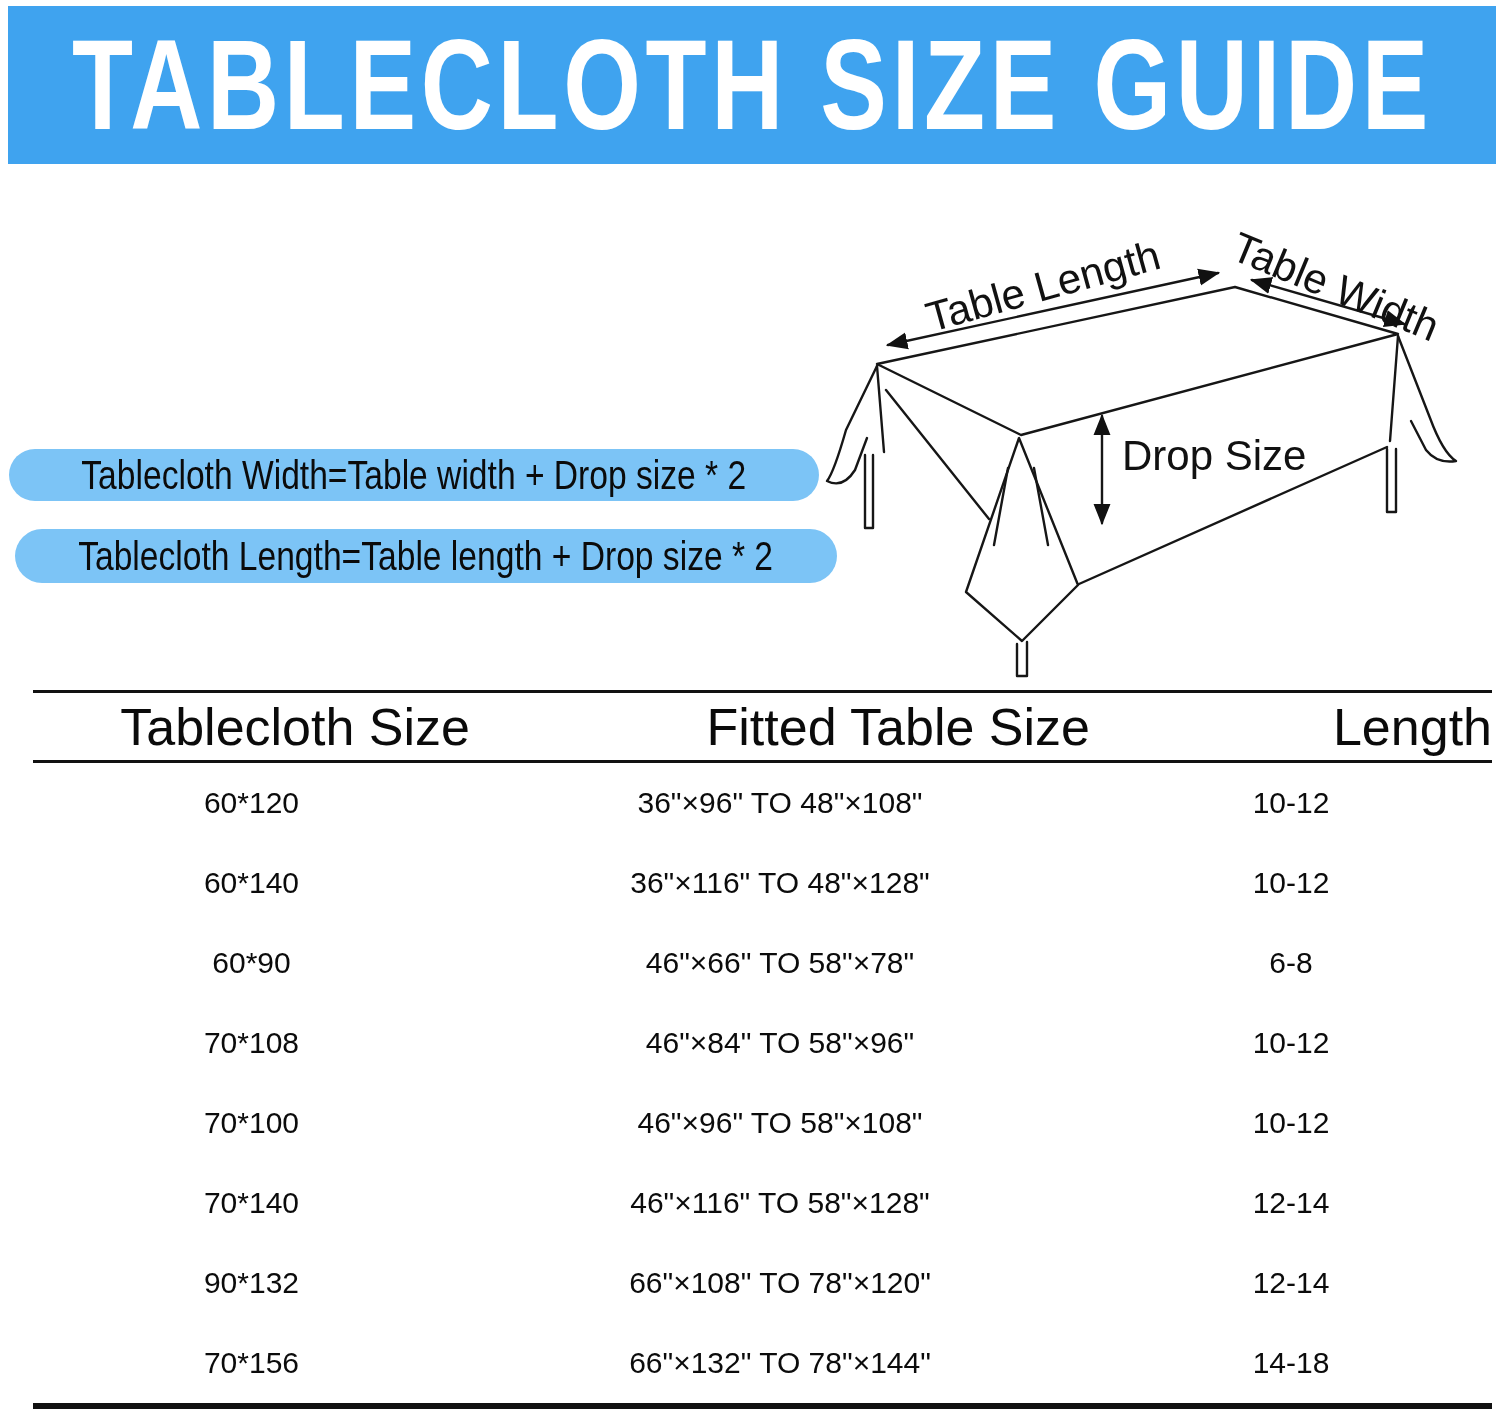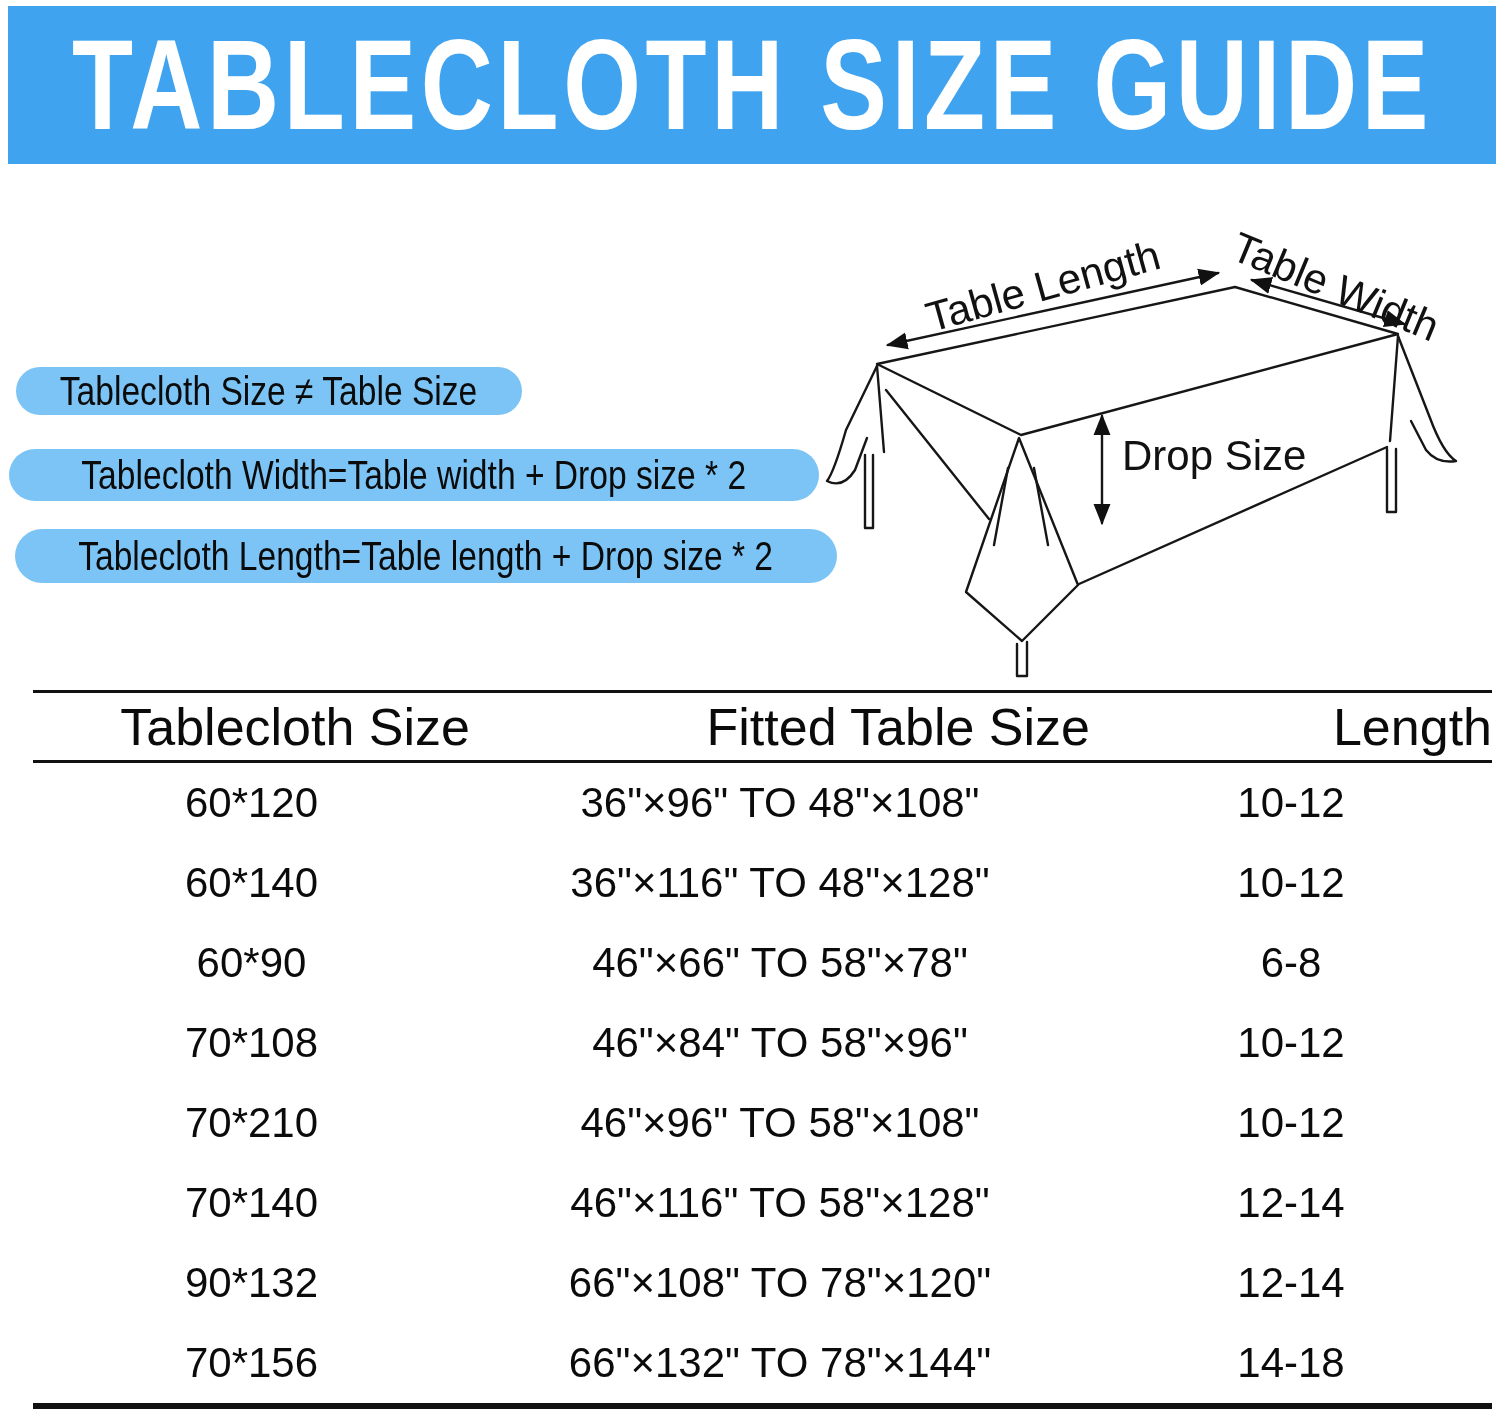--- a/index.html
+++ b/index.html
@@ -59,35 +59,32 @@
     height:67px;align-items:center;
   }
   .tbl-header .cell{
     text-align:right;font-size:52px;white-space:nowrap;
   }
   .tbl-row{
     display:grid;grid-template-columns:437px 620px 1fr;
     height:80px;align-items:center;
   }
   .tbl-row .cell{
-    text-align:center;font-size:42px;white-space:nowrap;
+    text-align:center;font-size:30px;white-space:nowrap;
   }
 </style>
 </head>
 <body>
 
 <div class="page">
 
   <div class="banner" style="background:#3fa3ef;">
     <div class="banner-title">TABLECLOTH SIZE GUIDE</div>
   </div>
 
-  <div class="pill pill1" style="background:#7cc4f6;">
-    <span>Tablecloth Size ≠ Table Size</span>
-  </div>
   <div class="pill pill2" style="background:#7cc4f6;">
     <span>Tablecloth Width=Table width + Drop size * 2</span>
   </div>
   <div class="pill pill3" style="background:#7cc4f6;">
     <span>Tablecloth Length=Table length + Drop size * 2</span>
   </div>
 
   <svg class="diagram" viewBox="800 215 680 465" xmlns="http://www.w3.org/2000/svg">
     <defs>
       <marker id="ah" viewBox="0 0 10 10" refX="9" refY="5" markerWidth="9" markerHeight="9" orient="auto-start-reverse">
@@ -150,21 +147,21 @@
       <div class="cell">60*90</div>
       <div class="cell">46"×66" TO 58"×78"</div>
       <div class="cell">6-8</div>
     </div>
     <div class="tbl-row">
       <div class="cell">70*108</div>
       <div class="cell">46"×84" TO 58"×96"</div>
       <div class="cell">10-12</div>
     </div>
     <div class="tbl-row">
-      <div class="cell">70*210</div>
+      <div class="cell">70*100</div>
       <div class="cell">46"×96" TO 58"×108"</div>
       <div class="cell">10-12</div>
     </div>
     <div class="tbl-row">
       <div class="cell">70*140</div>
       <div class="cell">46"×116" TO 58"×128"</div>
       <div class="cell">12-14</div>
     </div>
     <div class="tbl-row">
       <div class="cell">90*132</div>

